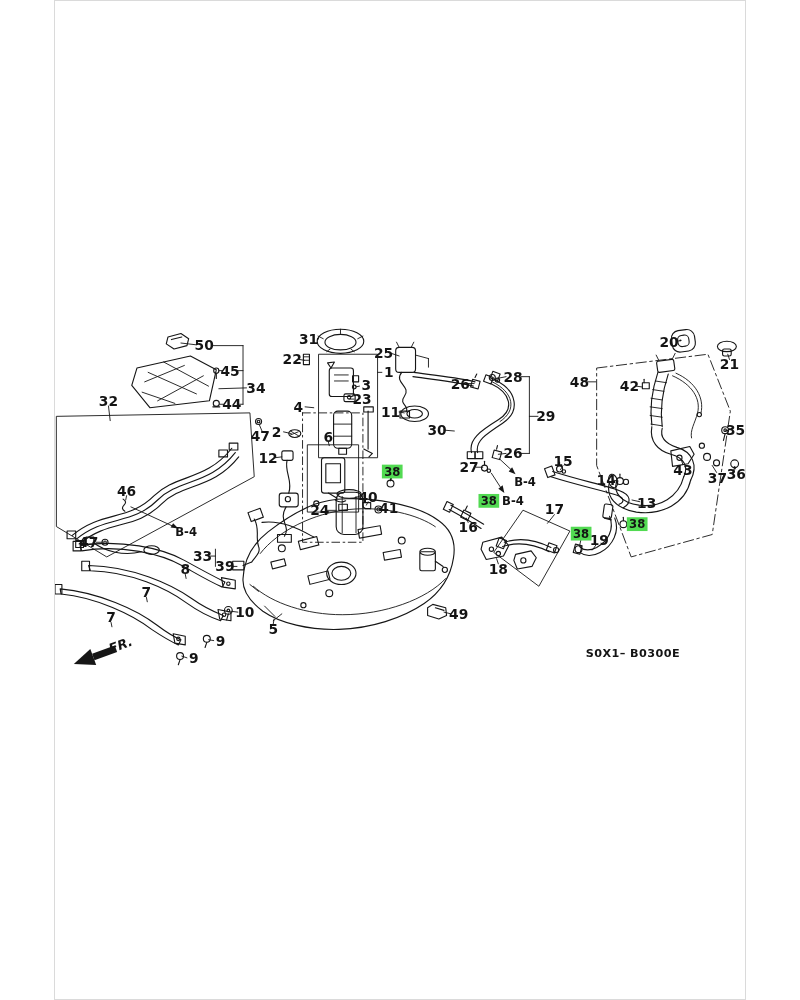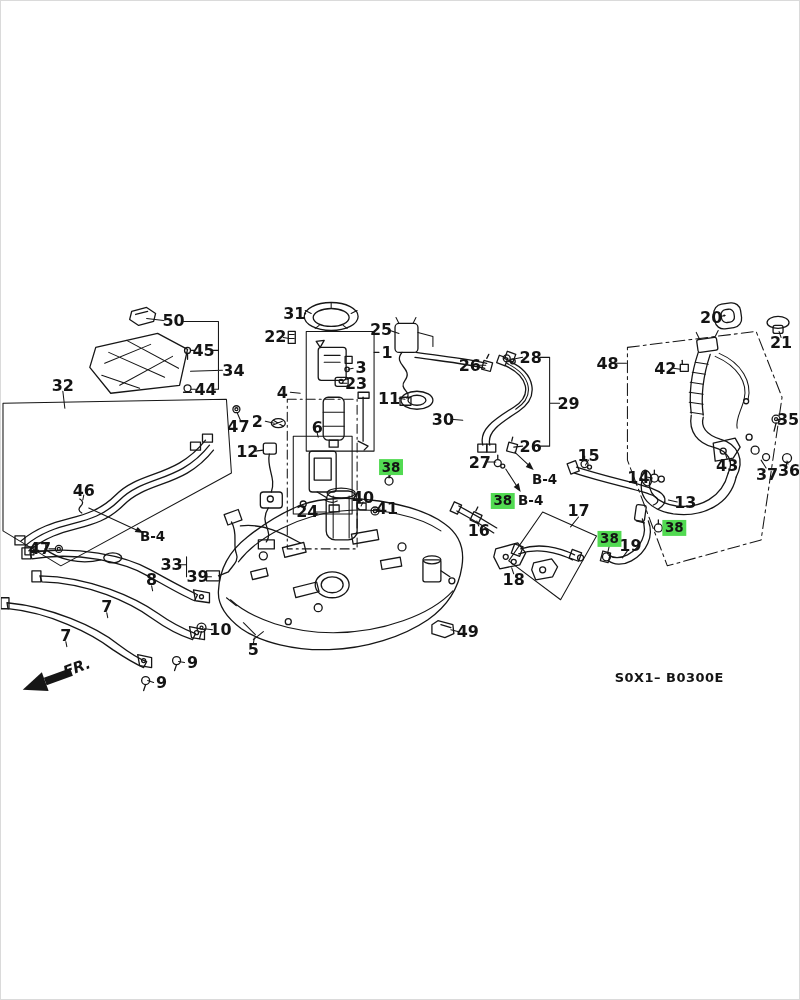--- a/index.html
+++ b/index.html
@@ -1,17 +1,17 @@
 <!DOCTYPE html>
 <html><head>
 <meta charset="utf-8">
 <style>
   html,body{margin:0;padding:0;background:#ffffff;}
   .stage{
-    position:relative;width:800px;height:1000px;margin:0 auto;
+    position:relative;width:692px;height:1000px;margin:0 auto;
     background:#ffffff;border:1px solid #dadada;box-sizing:border-box;
     font-family:"DejaVu Sans", sans-serif;
     text-align:right;
   }
   svg{display:block;width:100%;height:100%;}
   .art path,.art rect,.art circle,.art ellipse,.art polygon,.art line{
     fill:none;stroke:#161616;stroke-width:1.3;stroke-linecap:round;stroke-linejoin:round;
   }
   .thin{stroke-width:1.05 !important;}
   .fillblk{fill:#161616 !important;stroke:none !important;}

